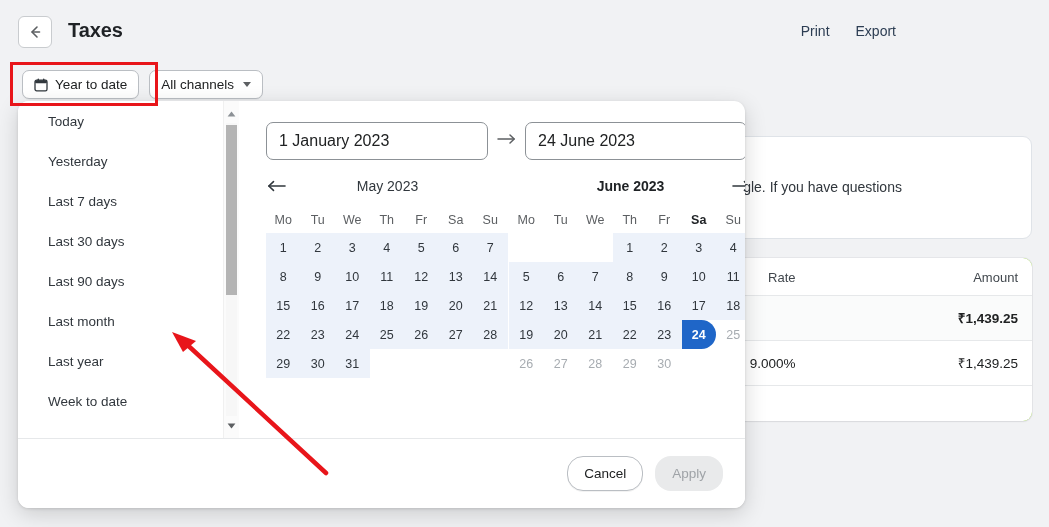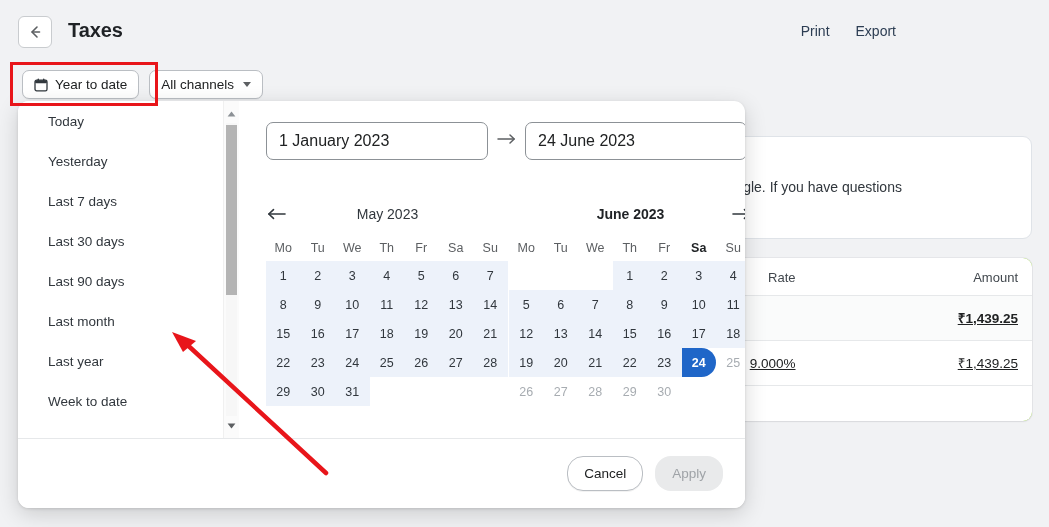--- a/index.html
+++ b/index.html
@@ -66,21 +66,20 @@
     overflow:hidden;
   }
   .tbl { width:100%; border-collapse:collapse; }
   .tbl th {
     font-size:13px; font-weight:400; color:#41474d; text-align:right;
     padding:12px 14px 10px 0; background:#fff;
   }
   .tbl td {
     font-size:13.5px; color:#202223; text-align:right; padding:13px 14px 13px 0;
     border-top:1px solid #e6e8ea;
-    text-decoration:underline;
   }
   .tbl tr.r1 td { background:#fafbfb; font-weight:700; }
   .tbl tr.r2 td { background:#fff; }
   .tbl tr.r3 td { background:#fff; height:38px; border-top:1px solid #e6e8ea; }
   .col-rate { width:46%; }
   .col-amt  { width:54%; }
 
   
   .popup {
     position:absolute; left:18px; top:101px; width:727px; height:407px;
@@ -113,21 +112,21 @@
   .cal-area { position:absolute; left:228px; top:0; right:0; height:337px; }
   .date-inputs { position:absolute; left:20px; top:21px; display:flex; align-items:center; gap:0; }
   .date-input {
     width:222px; height:38px; background:#fff; border:1px solid #8c9196; border-radius:7px;
     box-sizing:border-box; display:flex; align-items:center; padding:0 12px;
     font-size:16px; color:#202223;
   }
   .arrow-between { width:37px; text-align:center; color:#5c5f62; font-size:17px; }
 
   .months { position:absolute; left:20px; top:70px; display:flex; gap:0; }
-  .month { width:243px; position:relative;margin-top:28px; }
+  .month { width:243px; position:relative; }
   .month-head { height:30px; display:flex; align-items:center; justify-content:center; position:relative; }
   .month-title { font-size:14px; color:#31373d; }
   .month-title.bold { font-weight:700; color:#1f2225; }
   .nav-arrow {
     position:absolute; top:3px; width:24px; height:24px; display:flex; align-items:center; justify-content:center;
     cursor:pointer;
   }
   .nav-prev { left:-2px; }
   .nav-next { right:-2px; }
 

